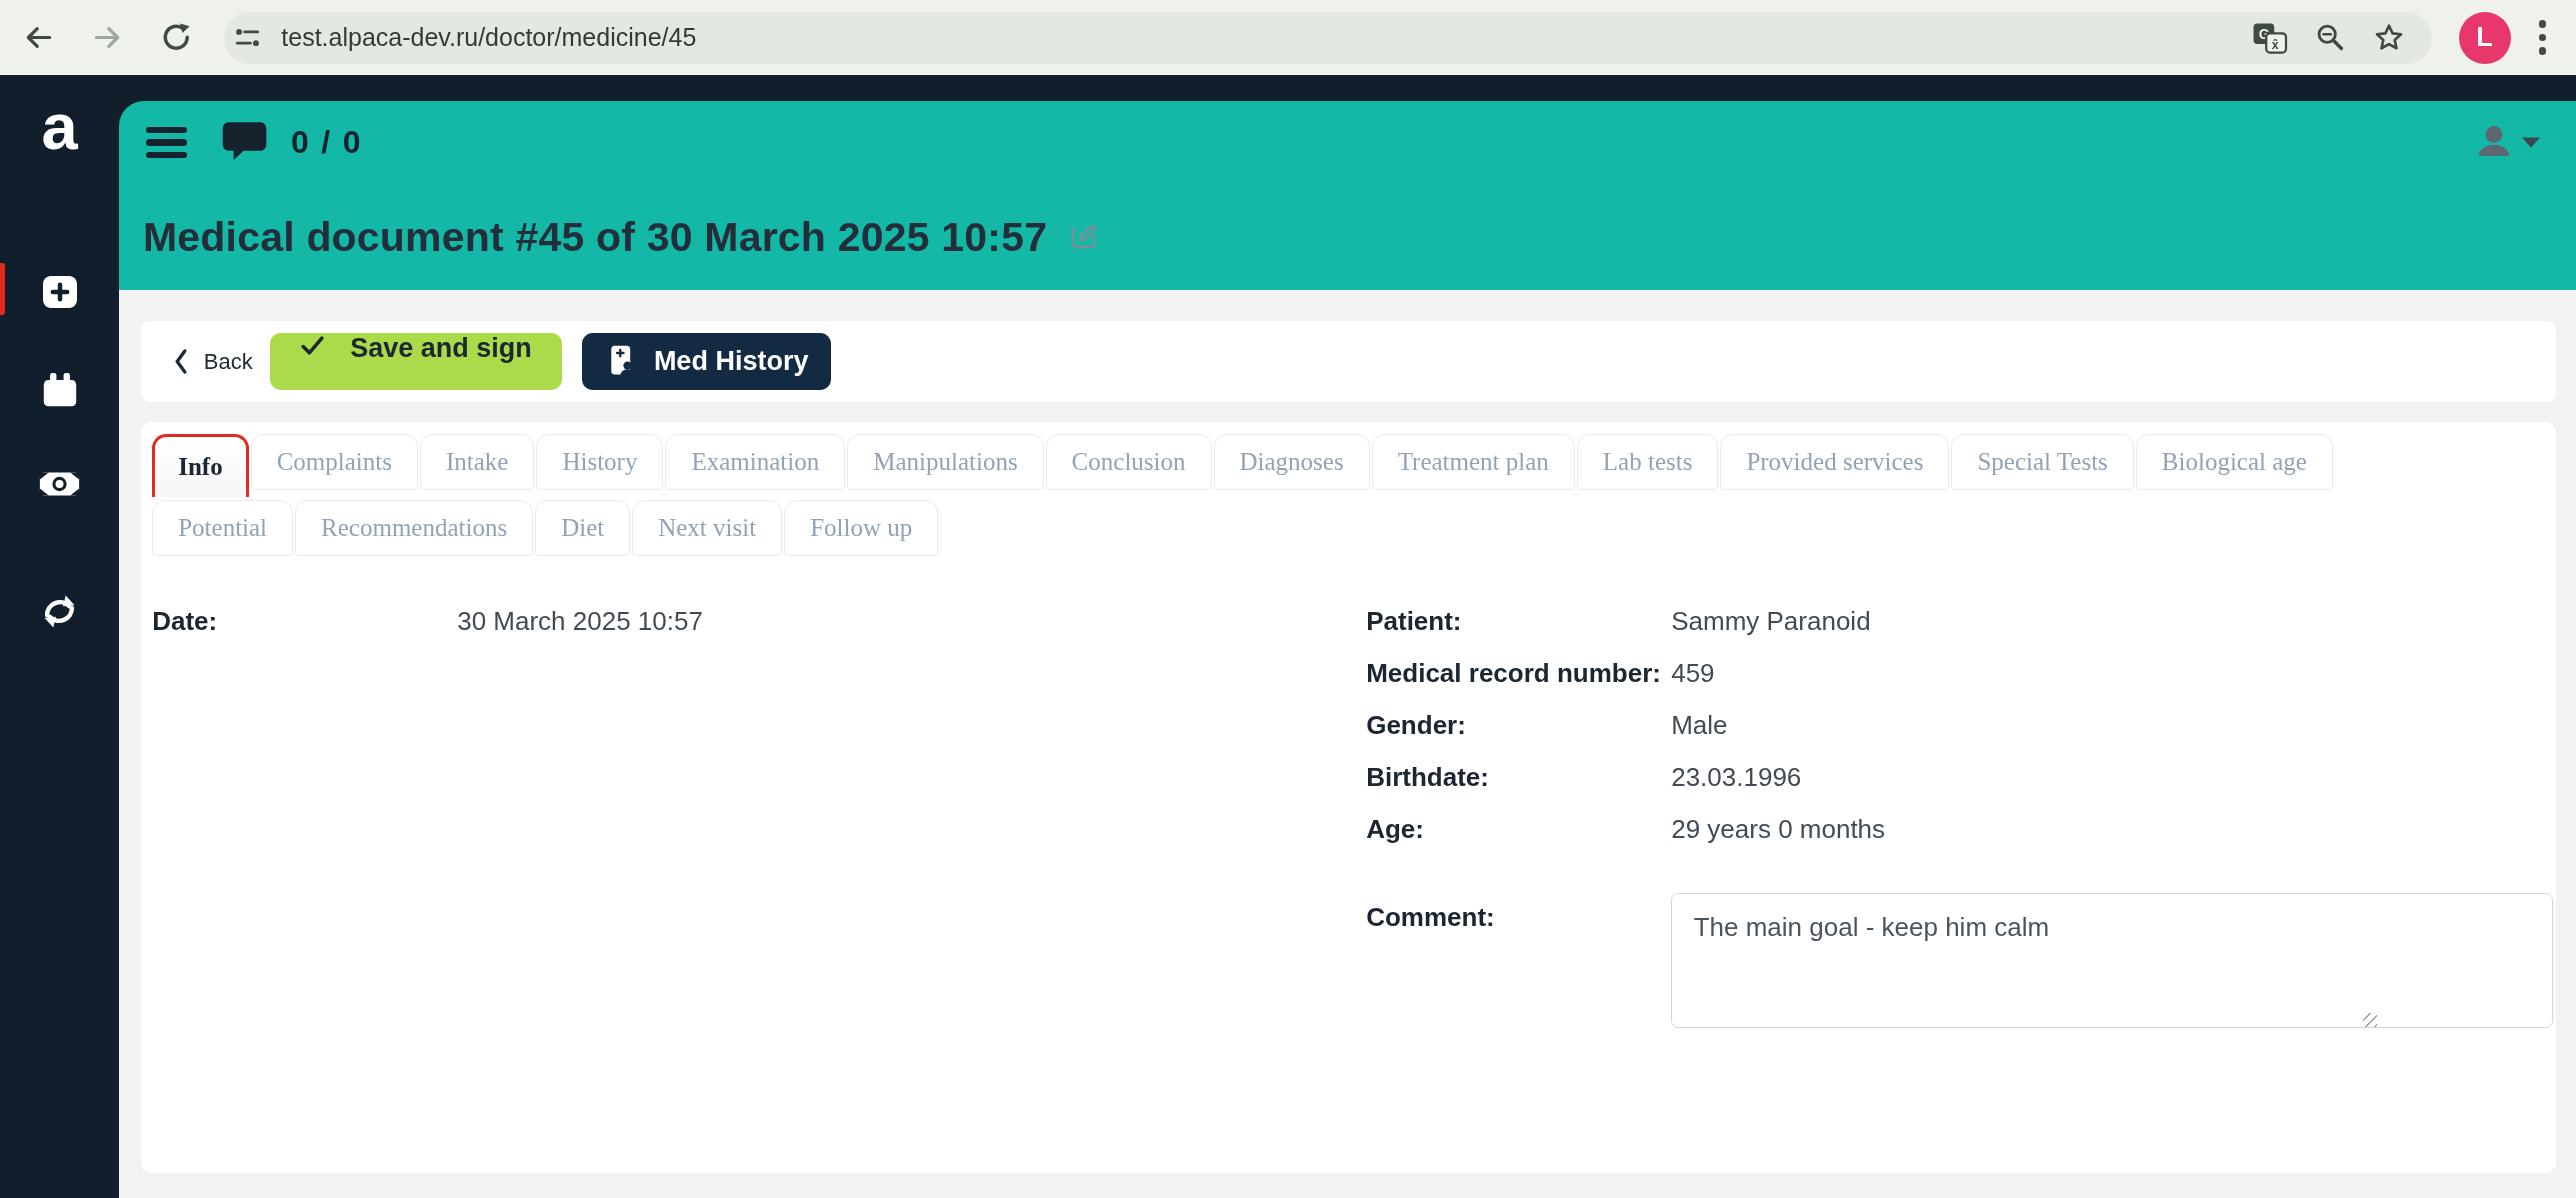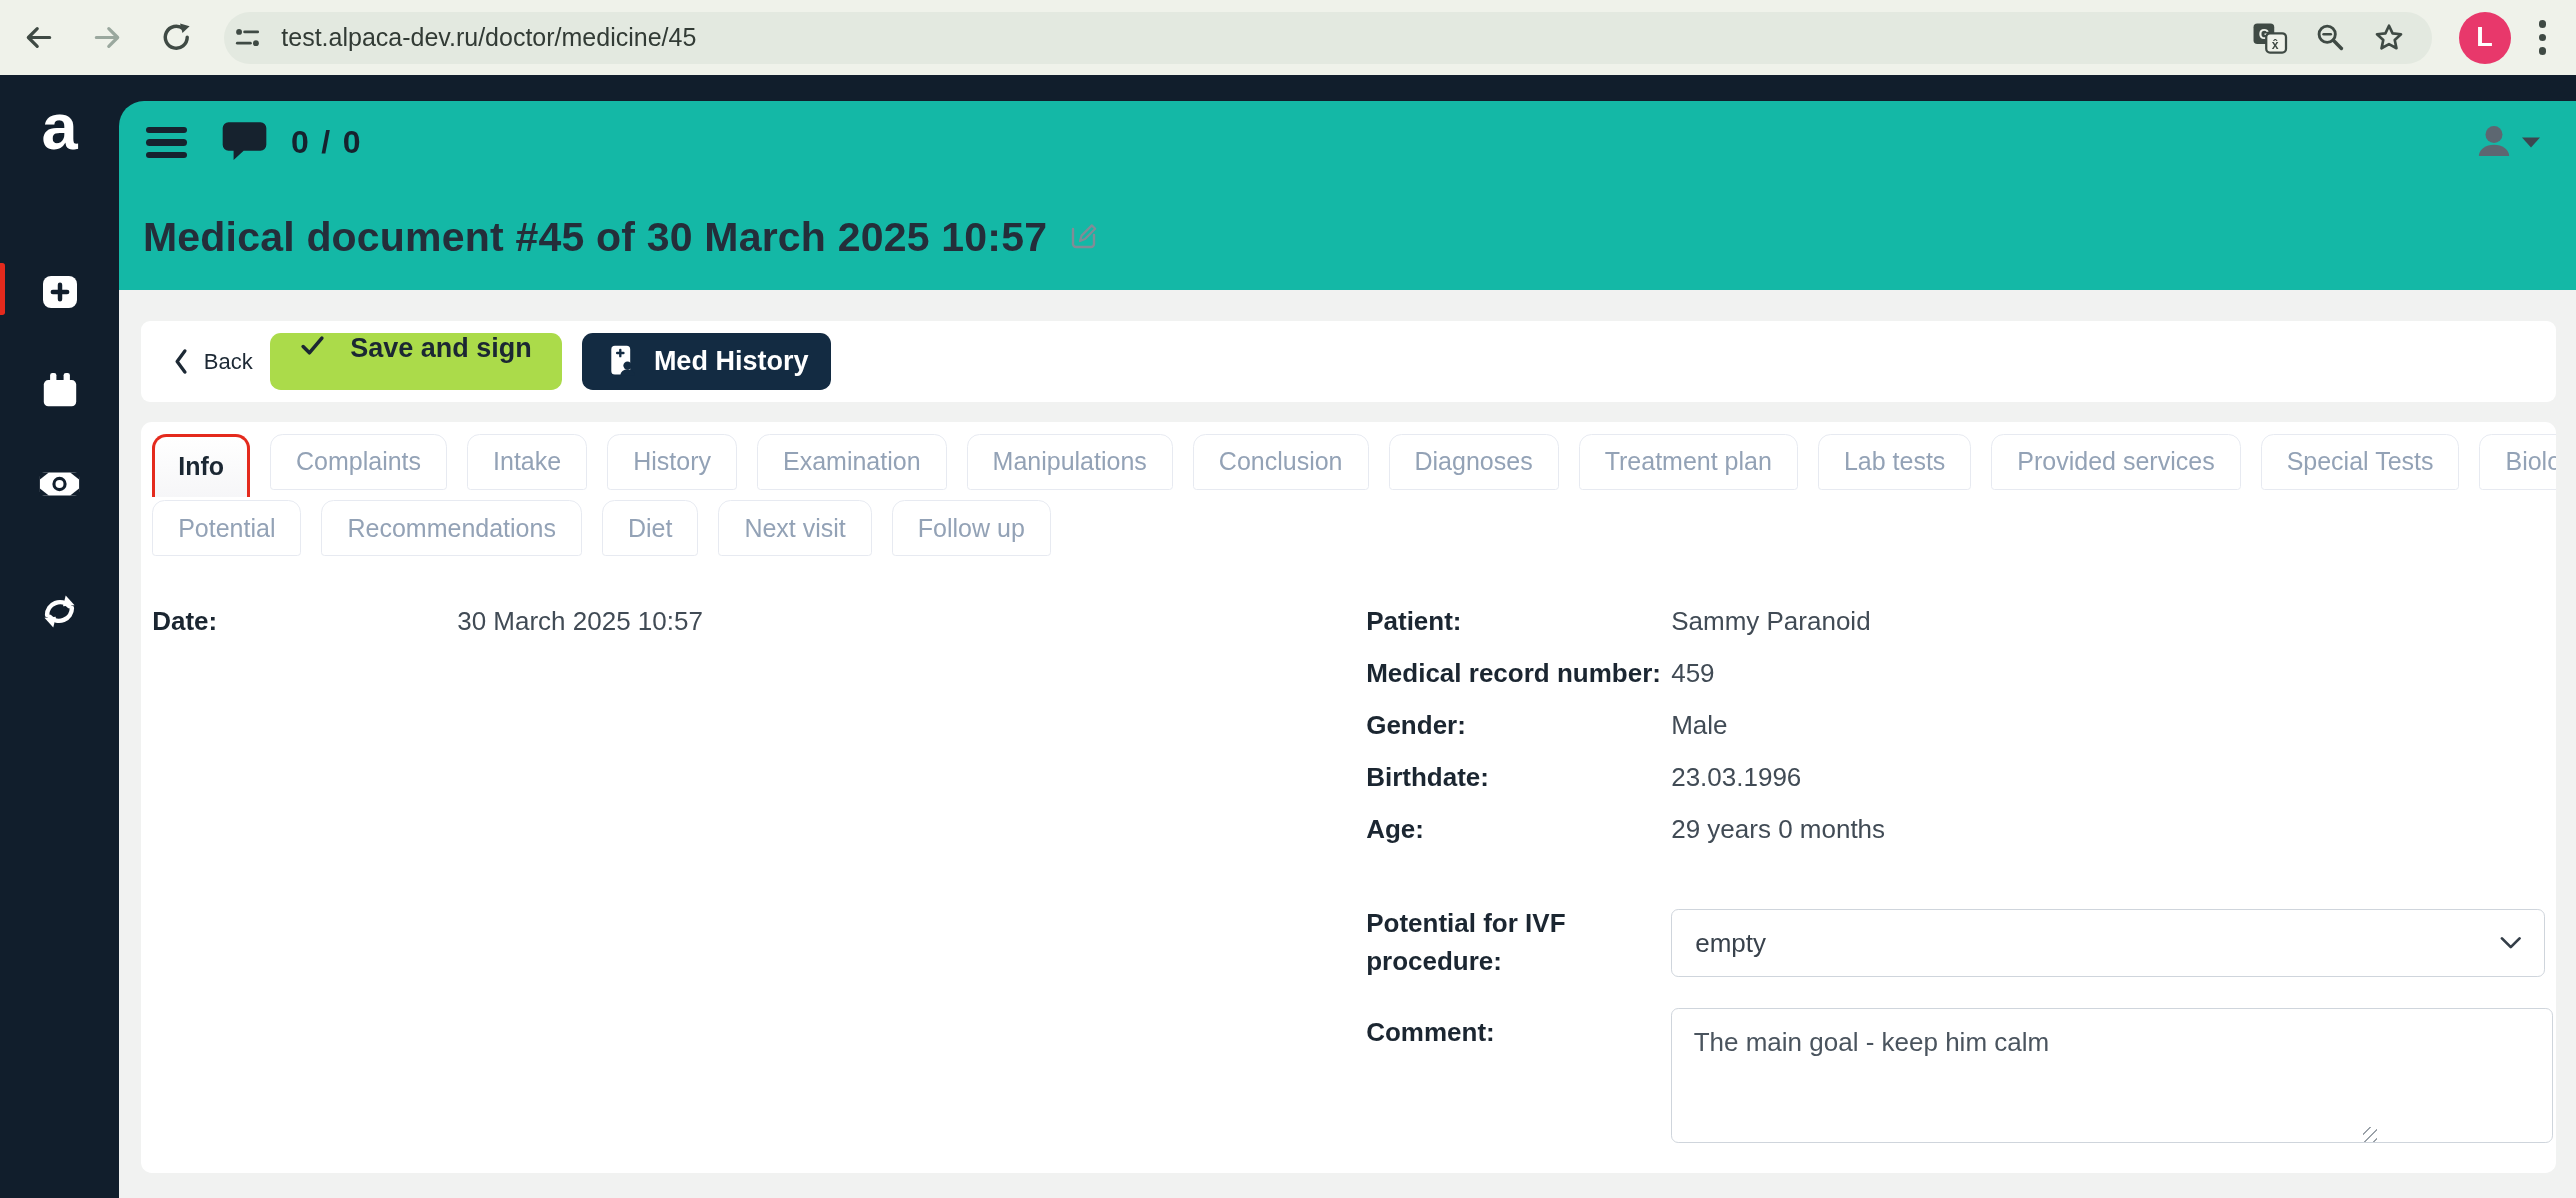--- a/index.html
+++ b/index.html
@@ -52,21 +52,21 @@
   .green-btn{margin-left:17px;height:57px;border:none;border-radius:10.8px;background:#abdb4a;color:#1b2733;
              font-size:27px;font-weight:600;display:flex;gap:25px;padding:0 30.5px;
              font-family:inherit;cursor:pointer;}
   .navy-btn{margin-left:20px;height:57px;border:none;border-radius:10.8px;background:#132b42;color:#fff;
             font-size:27px;font-weight:700;display:flex;align-items:center;gap:12.6px;padding:0 23px;
             font-family:inherit;cursor:pointer;}
 
   
   .panel{margin-top:20px;background:#fff;border-radius:10.8px;flex:1;margin-bottom:25px;
          padding:11.7px 10.8px 0 10.8px;overflow:hidden;}
-  .tabrow{display:flex;gap:20px;align-items:flex-end;}
+  .tabrow{display:flex;gap:2px;align-items:flex-end;font-family:Liberation Serif, serif;}
   .tabrow + .tabrow{margin-top:10.8px;}
   .tab{height:56px;display:flex;align-items:center;padding:0 25px;font-size:25px;color:#93a2b6;
        background:#fff;border:1.8px solid #e7eaf1;border-radius:12.6px 12.6px 3.6px 3.6px;box-sizing:border-box;
        white-space:nowrap;cursor:pointer;}
   .tab.active{color:#1b2733;font-weight:700;border:3.6px solid #e42a1d;border-bottom:none;
               border-radius:14.4px 14.4px 0 0;height:63px;margin-bottom:-7.2px;
               background:linear-gradient(#fff,#f6f6f8);padding:0 23px;}
 
   
   .form{display:flex;margin-top:50px;font-size:26px;}
@@ -302,29 +302,20 @@
                   </div>
                   <div class="frow">
                     <div class="flabel">Birthdate:</div>
                     <div class="fvalue">23.03.1996</div>
                   </div>
                   <div class="frow">
                     <div class="flabel">Age:</div>
                     <div class="fvalue">29 years 0 months</div>
                   </div>
                 </div>
-              <div class="ivf-row">
-                <div class="wrap-label">Potential for IVF procedure:</div>
-                <div class="select">
-                  <span>empty</span>
-                  <svg width="21.5" height="13.5" viewBox="0 0 22 13">
-                      <polyline points="2,2 11,11 20,2" stroke="#343e48" stroke-width="2.8" fill="none" stroke-linecap="round" stroke-linejoin="round"></polyline>
-                    </svg>
-                </div>
-              </div>
               <div class="comment-row">
                 <div class="flabel" style="padding-top:9px">Comment:</div>
                 <div class="ta-wrap">
                   <textarea class="comment" style="">The main goal - keep him calm</textarea>
                   <div class="resize-handle"></div>
                 </div>
               </div>
             </div>
           </div>
         </div>

